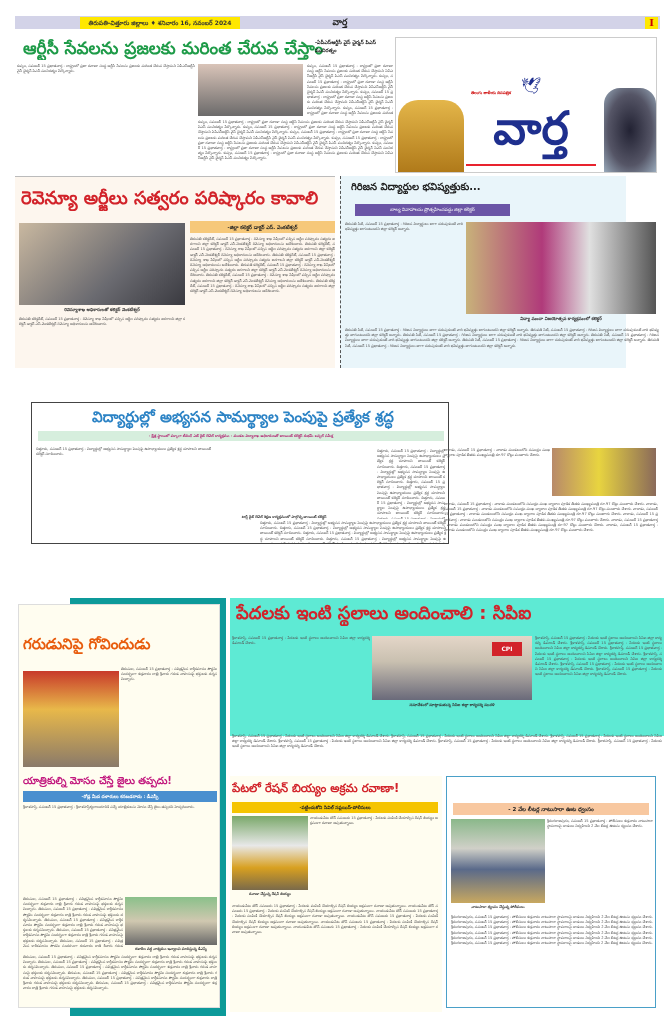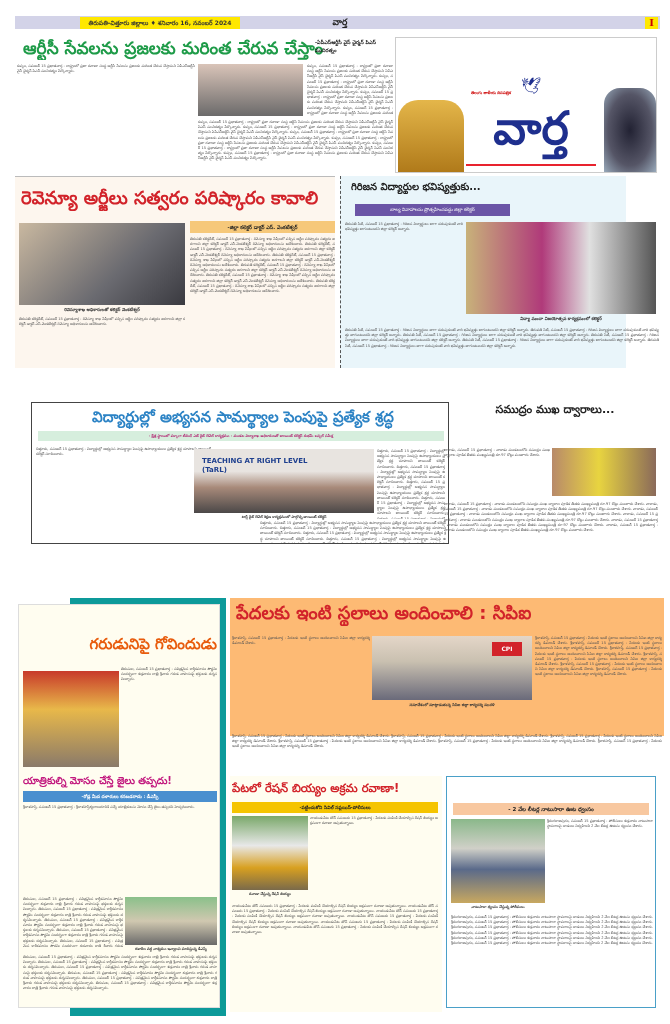--- a/index.html
+++ b/index.html
@@ -67,50 +67,46 @@
   <div class="abs bodytxt" style="left:4px;top:46px;width:118px;height:104px">తిరుపతి సిటీ, నవంబర్ 15 ప్రభాతవార్త : గిరిజన విద్యార్థులు బాగా చదువుకుంటే వారి భవిష్యత్తు బాగుంటుందని జిల్లా కలెక్టర్ అన్నారు.</div>
   <div class="abs photo" style="left:125px;top:46px;width:190px;height:92px;background:linear-gradient(90deg,#c8b27a,#b03a7a 40%,#e0e0e0 65%,#555)"></div>
   <div class="abs cap" style="left:125px;top:140px;width:190px">విద్యా మంచా విజయోత్సవ కార్యక్రమంలో కలెక్టర్</div>
   <div class="abs bodytxt" style="left:4px;top:152px;width:314px;height:38px">తిరుపతి సిటీ, నవంబర్ 15 ప్రభాతవార్త : గిరిజన విద్యార్థులు బాగా చదువుకుంటే వారి భవిష్యత్తు బాగుంటుందని జిల్లా కలెక్టర్ అన్నారు. తిరుపతి సిటీ, నవంబర్ 15 ప్రభాతవార్త : గిరిజన విద్యార్థులు బాగా చదువుకుంటే వారి భవిష్యత్తు బాగుంటుందని జిల్లా కలెక్టర్ అన్నారు. తిరుపతి సిటీ, నవంబర్ 15 ప్రభాతవార్త : గిరిజన విద్యార్థులు బాగా చదువుకుంటే వారి భవిష్యత్తు బాగుంటుందని జిల్లా కలెక్టర్ అన్నారు. తిరుపతి సిటీ, నవంబర్ 15 ప్రభాతవార్త : గిరిజన విద్యార్థులు బాగా చదువుకుంటే వారి భవిష్యత్తు బాగుంటుందని జిల్లా కలెక్టర్ అన్నారు. తిరుపతి సిటీ, నవంబర్ 15 ప్రభాతవార్త : గిరిజన విద్యార్థులు బాగా చదువుకుంటే వారి భవిష్యత్తు బాగుంటుందని జిల్లా కలెక్టర్ అన్నారు. తిరుపతి సిటీ, నవంబర్ 15 ప్రభాతవార్త : గిరిజన విద్యార్థులు బాగా చదువుకుంటే వారి భవిష్యత్తు బాగుంటుందని జిల్లా కలెక్టర్ అన్నారు. </div>
 </div>
 
 <div class="abs" style="left:31px;top:402px;width:418px;height:142px;border:1px solid #444">
   <div class="abs head" style="left:6px;top:2px;width:410px;font-size:15px;color:#2c83c5;line-height:24px;text-align:center">విద్యార్థుల్లో అభ్యసన సామర్థ్యాల పెంపుపై ప్రత్యేక శ్రద్ధ</div>
   <div class="abs" style="left:6px;top:28px;width:406px;height:10px;background:#d6eedd;font-size:3.6px;color:#b01f6e;font-weight:bold;text-align:center;line-height:10px;overflow:hidden">- క్షేత్ర స్థాయిలో పక్కాగా టీచింగ్ ఎట్ రైట్ లెవెల్ కార్యక్రమం - మండల విద్యాశాఖ అధికారులతో జాయింట్ కలెక్టర్ శుభమ్ బన్సల్ సమీక్ష</div>
   <div class="abs bodytxt" style="left:4px;top:44px;width:175px;height:96px">చిత్తూరు, నవంబర్ 15 ప్రభాతవార్త : విద్యార్థుల్లో అభ్యసన సామర్థ్యాల పెంపుపై ఉపాధ్యాయులు ప్రత్యేక శ్రద్ధ చూపాలని జాయింట్ కలెక్టర్ సూచించారు.</div>
-  <div class="abs photo" style="left:162px;top:46px;width:180px;height:64px;background:linear-gradient(#e8e4e0 35%,#a88a7a 60%,#4b4848)">
-    <div class="abs" style="left:8px;top:8px;width:110px;font-size:7px;color:#1e3f8e;font-weight:bold;line-height:9px">TEACHING AT RIGHT LEVEL (TaRL)</div>
-  </div>
   <div class="abs cap" style="left:162px;top:112px;width:180px;font-size:3.6px">టార్ల్ రైట్ లెవెల్ శిక్షణ కార్యక్రమంలో పాల్గొన్న జాయింట్ కలెక్టర్</div>
   <div class="abs bodytxt" style="left:345px;top:46px;width:68px;height:70px">చిత్తూరు, నవంబర్ 15 ప్రభాతవార్త : విద్యార్థుల్లో అభ్యసన సామర్థ్యాల పెంపుపై ఉపాధ్యాయులు ప్రత్యేక శ్రద్ధ చూపాలని జాయింట్ కలెక్టర్ సూచించారు. చిత్తూరు, నవంబర్ 15 ప్రభాతవార్త : విద్యార్థుల్లో అభ్యసన సామర్థ్యాల పెంపుపై ఉపాధ్యాయులు ప్రత్యేక శ్రద్ధ చూపాలని జాయింట్ కలెక్టర్ సూచించారు. చిత్తూరు, నవంబర్ 15 ప్రభాతవార్త : విద్యార్థుల్లో అభ్యసన సామర్థ్యాల పెంపుపై ఉపాధ్యాయులు ప్రత్యేక శ్రద్ధ చూపాలని జాయింట్ కలెక్టర్ సూచించారు. చిత్తూరు, నవంబర్ 15 ప్రభాతవార్త : విద్యార్థుల్లో అభ్యసన సామర్థ్యాల పెంపుపై ఉపాధ్యాయులు ప్రత్యేక శ్రద్ధ చూపాలని జాయింట్ కలెక్టర్ సూచించారు. చిత్తూరు, నవంబర్ 15 ప్రభాతవార్త : విద్యార్థుల్లో అభ్యసన సామర్థ్యాల పెంపుపై ఉపాధ్యాయులు ప్రత్యేక శ్రద్ధ చూపాలని జాయింట్ కలెక్టర్ సూచించారు. చిత్తూరు, నవంబర్ 15 ప్రభాతవార్త : విద్యార్థుల్లో అభ్యసన సామర్థ్యాల పెంపుపై ఉపాధ్యాయులు ప్రత్యేక శ్రద్ధ చూపాలని జాయింట్ కలెక్టర్ సూచించారు. </div>
   <div class="abs bodytxt" style="left:228px;top:118px;width:186px;height:22px">చిత్తూరు, నవంబర్ 15 ప్రభాతవార్త : విద్యార్థుల్లో అభ్యసన సామర్థ్యాల పెంపుపై ఉపాధ్యాయులు ప్రత్యేక శ్రద్ధ చూపాలని జాయింట్ కలెక్టర్ సూచించారు. చిత్తూరు, నవంబర్ 15 ప్రభాతవార్త : విద్యార్థుల్లో అభ్యసన సామర్థ్యాల పెంపుపై ఉపాధ్యాయులు ప్రత్యేక శ్రద్ధ చూపాలని జాయింట్ కలెక్టర్ సూచించారు. చిత్తూరు, నవంబర్ 15 ప్రభాతవార్త : విద్యార్థుల్లో అభ్యసన సామర్థ్యాల పెంపుపై ఉపాధ్యాయులు ప్రత్యేక శ్రద్ధ చూపాలని జాయింట్ కలెక్టర్ సూచించారు. చిత్తూరు, నవంబర్ 15 ప్రభాతవార్త : విద్యార్థుల్లో అభ్యసన సామర్థ్యాల పెంపుపై ఉపాధ్యాయులు ప్రత్యేక శ్రద్ధ చూపాలని జాయింట్ కలెక్టర్ సూచించారు. చిత్తూరు, నవంబర్ 15 ప్రభాతవార్త : విద్యార్థుల్లో అభ్యసన సామర్థ్యాల పెంపుపై ఉపాధ్యాయులు ప్రత్యేక శ్రద్ధ చూపాలని జాయింట్ కలెక్టర్ సూచించారు. చిత్తూరు, నవంబర్ 15 ప్రభాతవార్త : విద్యార్థుల్లో అభ్యసన సామర్థ్యాల పెంపుపై ఉపాధ్యాయులు ప్రత్యేక శ్రద్ధ చూపాలని జాయింట్ కలెక్టర్ సూచించారు. </div>
 </div>
 
 <div class="abs" style="left:442px;top:402px;width:222px;height:186px">
-  <div class="abs head" style="left:8px;top:0;width:210px;font-size:11px;color:#222;text-align:center;line-height:16px">సముద్రం ముఖ ద్వారాలు...</div>
   <div class="abs bodytxt" style="left:2px;top:46px;width:106px;height:52px">వాకాడు, నవంబర్ 15 ప్రభాతవార్త : వాకాడు మండలంలోని సముద్రం ముఖ ద్వారాల పూడిక తీతకు ముఖ్యమంత్రి రూ.97 కోట్లు మంజూరు చేశారు.</div>
   <div class="abs photo" style="left:110px;top:46px;width:104px;height:48px;background:linear-gradient(90deg,#b88a6a,#e8d440 45%,#8a6a5a)"></div>
   <div class="abs bodytxt" style="left:2px;top:100px;width:214px;height:86px">వాకాడు, నవంబర్ 15 ప్రభాతవార్త : వాకాడు మండలంలోని సముద్రం ముఖ ద్వారాల పూడిక తీతకు ముఖ్యమంత్రి రూ.97 కోట్లు మంజూరు చేశారు. వాకాడు, నవంబర్ 15 ప్రభాతవార్త : వాకాడు మండలంలోని సముద్రం ముఖ ద్వారాల పూడిక తీతకు ముఖ్యమంత్రి రూ.97 కోట్లు మంజూరు చేశారు. వాకాడు, నవంబర్ 15 ప్రభాతవార్త : వాకాడు మండలంలోని సముద్రం ముఖ ద్వారాల పూడిక తీతకు ముఖ్యమంత్రి రూ.97 కోట్లు మంజూరు చేశారు. వాకాడు, నవంబర్ 15 ప్రభాతవార్త : వాకాడు మండలంలోని సముద్రం ముఖ ద్వారాల పూడిక తీతకు ముఖ్యమంత్రి రూ.97 కోట్లు మంజూరు చేశారు. వాకాడు, నవంబర్ 15 ప్రభాతవార్త : వాకాడు మండలంలోని సముద్రం ముఖ ద్వారాల పూడిక తీతకు ముఖ్యమంత్రి రూ.97 కోట్లు మంజూరు చేశారు. వాకాడు, నవంబర్ 15 ప్రభాతవార్త : వాకాడు మండలంలోని సముద్రం ముఖ ద్వారాల పూడిక తీతకు ముఖ్యమంత్రి రూ.97 కోట్లు మంజూరు చేశారు. </div>
 </div>
 
 <div class="abs" style="left:70px;top:598px;width:156px;height:418px;background:#0d9a9a"></div>
 <div class="abs" style="left:18px;top:604px;width:202px;height:404px;background:#fffdf0;border:1px solid #ddd">
-  <div class="abs head" style="left:4px;top:28px;width:194px;font-size:15px;color:#e85c0d;text-align:right;line-height:22px">గరుడునిపై గోవిందుడు</div>
+  <div class="abs head" style="left:4px;top:28px;width:194px;font-size:15px;color:#e85c0d;text-align:left;line-height:22px">గరుడునిపై గోవిందుడు</div>
   <div class="abs photo" style="left:4px;top:66px;width:96px;height:96px;background:linear-gradient(#c83a2a,#e8b84a 40%,#8a7a6a)"></div>
   <div class="abs bodytxt" style="left:102px;top:62px;width:96px;height:100px">తిరుమల, నవంబర్ 15 ప్రభాతవార్త : పవిత్రమైన కార్తీకమాసం పౌర్ణమి సందర్భంగా శుక్రవారం రాత్రి శ్రీవారు గరుడ వాహనంపై భక్తులకు దర్శనమిచ్చారు.</div>
   <div class="abs head" style="left:4px;top:168px;width:194px;font-size:10px;color:#c2187e;text-align:left;line-height:16px">యాత్రికుల్ని మోసం చేస్తే జైలు తప్పదు!</div>
   <div class="abs" style="left:4px;top:186px;width:194px;height:11px;background:#4a8fcf;font-size:4.6px;color:#fff;font-weight:bold;text-align:center;line-height:11px">-రోడ్ల మీద దళారులు కనబడరాదు : డీఎస్పీ</div>
   <div class="abs bodytxt" style="left:4px;top:200px;width:194px;height:90px">శ్రీకాళహస్తి, నవంబర్ 15 ప్రభాతవార్త : శ్రీకాళహస్తీశ్వరాలయానికి వచ్చే యాత్రికులను మోసం చేస్తే జైలు తప్పదని హెచ్చరించారు.</div>
   <div class="abs bodytxt" style="left:4px;top:292px;width:100px;height:50px">తిరుమల, నవంబర్ 15 ప్రభాతవార్త : పవిత్రమైన కార్తీకమాసం పౌర్ణమి సందర్భంగా శుక్రవారం రాత్రి శ్రీవారు గరుడ వాహనంపై భక్తులకు దర్శనమిచ్చారు. తిరుమల, నవంబర్ 15 ప్రభాతవార్త : పవిత్రమైన కార్తీకమాసం పౌర్ణమి సందర్భంగా శుక్రవారం రాత్రి శ్రీవారు గరుడ వాహనంపై భక్తులకు దర్శనమిచ్చారు. తిరుమల, నవంబర్ 15 ప్రభాతవార్త : పవిత్రమైన కార్తీకమాసం పౌర్ణమి సందర్భంగా శుక్రవారం రాత్రి శ్రీవారు గరుడ వాహనంపై భక్తులకు దర్శనమిచ్చారు. తిరుమల, నవంబర్ 15 ప్రభాతవార్త : పవిత్రమైన కార్తీకమాసం పౌర్ణమి సందర్భంగా శుక్రవారం రాత్రి శ్రీవారు గరుడ వాహనంపై భక్తులకు దర్శనమిచ్చారు. తిరుమల, నవంబర్ 15 ప్రభాతవార్త : పవిత్రమైన కార్తీకమాసం పౌర్ణమి సందర్భంగా శుక్రవారం రాత్రి శ్రీవారు గరుడ వాహనంపై భక్తులకు దర్శనమిచ్చారు. తిరుమల, నవంబర్ 15 ప్రభాతవార్త : పవిత్రమైన కార్తీకమాసం పౌర్ణమి సందర్భంగా శుక్రవారం రాత్రి శ్రీవారు గరుడ వాహనంపై భక్తులకు దర్శనమిచ్చారు. </div>
   <div class="abs photo" style="left:106px;top:292px;width:92px;height:48px;background:linear-gradient(#8ac08a,#d0c8b0 50%,#6a6a6a)"></div>
   <div class="abs cap" style="left:106px;top:342px;width:92px;font-size:3.6px">దళారీల వద్ద నాశ్వమం ఇవ్వాలని సూచిస్తున్న డీఎస్పీ</div>
   <div class="abs bodytxt" style="left:4px;top:350px;width:194px;height:50px">తిరుమల, నవంబర్ 15 ప్రభాతవార్త : పవిత్రమైన కార్తీకమాసం పౌర్ణమి సందర్భంగా శుక్రవారం రాత్రి శ్రీవారు గరుడ వాహనంపై భక్తులకు దర్శనమిచ్చారు. తిరుమల, నవంబర్ 15 ప్రభాతవార్త : పవిత్రమైన కార్తీకమాసం పౌర్ణమి సందర్భంగా శుక్రవారం రాత్రి శ్రీవారు గరుడ వాహనంపై భక్తులకు దర్శనమిచ్చారు. తిరుమల, నవంబర్ 15 ప్రభాతవార్త : పవిత్రమైన కార్తీకమాసం పౌర్ణమి సందర్భంగా శుక్రవారం రాత్రి శ్రీవారు గరుడ వాహనంపై భక్తులకు దర్శనమిచ్చారు. తిరుమల, నవంబర్ 15 ప్రభాతవార్త : పవిత్రమైన కార్తీకమాసం పౌర్ణమి సందర్భంగా శుక్రవారం రాత్రి శ్రీవారు గరుడ వాహనంపై భక్తులకు దర్శనమిచ్చారు. తిరుమల, నవంబర్ 15 ప్రభాతవార్త : పవిత్రమైన కార్తీకమాసం పౌర్ణమి సందర్భంగా శుక్రవారం రాత్రి శ్రీవారు గరుడ వాహనంపై భక్తులకు దర్శనమిచ్చారు. తిరుమల, నవంబర్ 15 ప్రభాతవార్త : పవిత్రమైన కార్తీకమాసం పౌర్ణమి సందర్భంగా శుక్రవారం రాత్రి శ్రీవారు గరుడ వాహనంపై భక్తులకు దర్శనమిచ్చారు. </div>
 </div>
 
-<div class="abs" style="left:230px;top:598px;width:434px;height:138px;background:#fdba74">
+<div class="abs" style="left:230px;top:598px;width:434px;height:138px;background:#5eead4">
   <div class="abs head" style="left:6px;top:2px;width:424px;font-size:18px;color:#d2232a;line-height:26px">పేదలకు ఇంటి స్థలాలు అందించాలి : సిపిఐ</div>
   <div class="abs bodytxt" style="left:2px;top:38px;width:138px;height:98px">శ్రీకాళహస్తి, నవంబర్ 15 ప్రభాతవార్త : పేదలకు ఇంటి స్థలాలు అందించాలని సిపిఐ జిల్లా కార్యదర్శి డిమాండ్ చేశారు.</div>
   <div class="abs photo" style="left:142px;top:38px;width:160px;height:64px;background:linear-gradient(#e4d6c8,#c9c0b0 40%,#6a6a7a)">
     <div class="abs" style="left:120px;top:6px;width:30px;height:14px;background:#d2232a;color:#fff;font-size:6px;text-align:center;line-height:14px;font-weight:bold">CPI</div>
   </div>
   <div class="abs cap" style="left:142px;top:104px;width:160px;font-size:3.8px">సమావేశంలో మాట్లాడుతున్న సిపిఐ జిల్లా కార్యదర్శి మురళి</div>
   <div class="abs bodytxt" style="left:305px;top:38px;width:127px;height:98px">శ్రీకాళహస్తి, నవంబర్ 15 ప్రభాతవార్త : పేదలకు ఇంటి స్థలాలు అందించాలని సిపిఐ జిల్లా కార్యదర్శి డిమాండ్ చేశారు. శ్రీకాళహస్తి, నవంబర్ 15 ప్రభాతవార్త : పేదలకు ఇంటి స్థలాలు అందించాలని సిపిఐ జిల్లా కార్యదర్శి డిమాండ్ చేశారు. శ్రీకాళహస్తి, నవంబర్ 15 ప్రభాతవార్త : పేదలకు ఇంటి స్థలాలు అందించాలని సిపిఐ జిల్లా కార్యదర్శి డిమాండ్ చేశారు. శ్రీకాళహస్తి, నవంబర్ 15 ప్రభాతవార్త : పేదలకు ఇంటి స్థలాలు అందించాలని సిపిఐ జిల్లా కార్యదర్శి డిమాండ్ చేశారు. శ్రీకాళహస్తి, నవంబర్ 15 ప్రభాతవార్త : పేదలకు ఇంటి స్థలాలు అందించాలని సిపిఐ జిల్లా కార్యదర్శి డిమాండ్ చేశారు. శ్రీకాళహస్తి, నవంబర్ 15 ప్రభాతవార్త : పేదలకు ఇంటి స్థలాలు అందించాలని సిపిఐ జిల్లా కార్యదర్శి డిమాండ్ చేశారు. </div>
   <div class="abs bodytxt" style="left:2px;top:136px;width:430px;height:32px">శ్రీకాళహస్తి, నవంబర్ 15 ప్రభాతవార్త : పేదలకు ఇంటి స్థలాలు అందించాలని సిపిఐ జిల్లా కార్యదర్శి డిమాండ్ చేశారు. శ్రీకాళహస్తి, నవంబర్ 15 ప్రభాతవార్త : పేదలకు ఇంటి స్థలాలు అందించాలని సిపిఐ జిల్లా కార్యదర్శి డిమాండ్ చేశారు. శ్రీకాళహస్తి, నవంబర్ 15 ప్రభాతవార్త : పేదలకు ఇంటి స్థలాలు అందించాలని సిపిఐ జిల్లా కార్యదర్శి డిమాండ్ చేశారు. శ్రీకాళహస్తి, నవంబర్ 15 ప్రభాతవార్త : పేదలకు ఇంటి స్థలాలు అందించాలని సిపిఐ జిల్లా కార్యదర్శి డిమాండ్ చేశారు. శ్రీకాళహస్తి, నవంబర్ 15 ప్రభాతవార్త : పేదలకు ఇంటి స్థలాలు అందించాలని సిపిఐ జిల్లా కార్యదర్శి డిమాండ్ చేశారు. శ్రీకాళహస్తి, నవంబర్ 15 ప్రభాతవార్త : పేదలకు ఇంటి స్థలాలు అందించాలని సిపిఐ జిల్లా కార్యదర్శి డిమాండ్ చేశారు. </div>
 </div>
 

